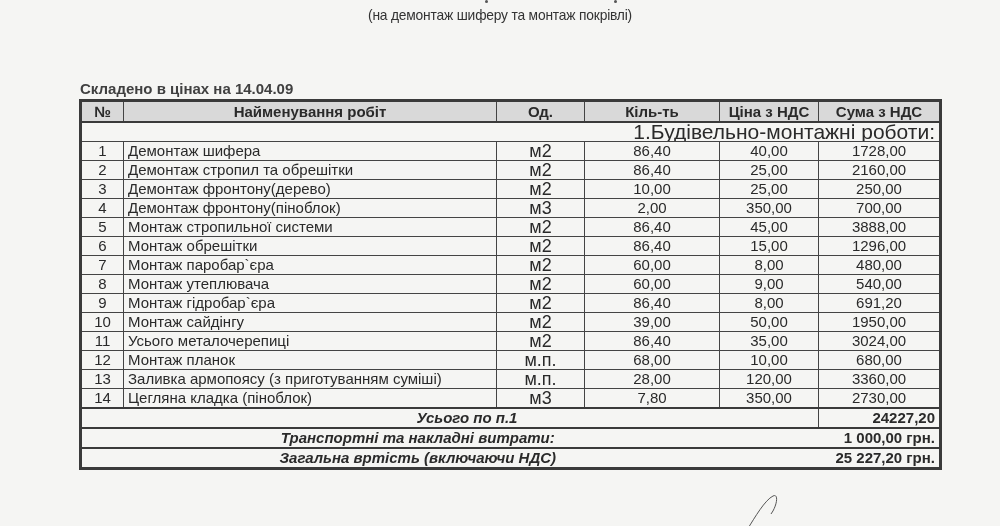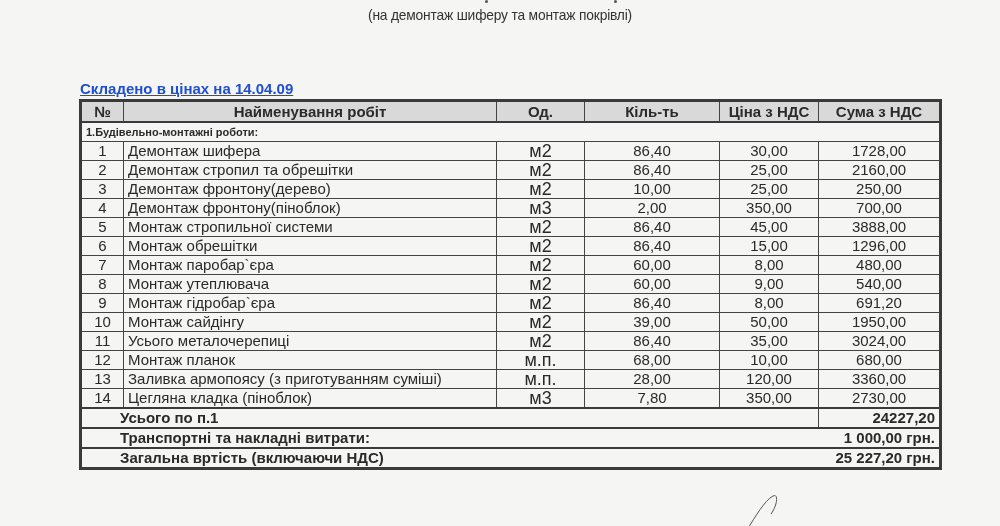--- a/index.html
+++ b/index.html
@@ -13,21 +13,21 @@
     .subtitle {
       position: absolute; top: 6px; left: 0; width: 1000px;
       text-align: center; font-size: 15px; color: #333;
       font-family: "Liberation Sans", sans-serif;
       letter-spacing: -0.2px;
       transform: scaleX(0.92);
     }
     .dot { position: absolute; top: 0px; width: 3px; height: 3px; background: #555; border-radius: 50%; }
     .prices-note {
       position: absolute; top: 80px; left: 80px;
-      font-size: 15px; font-weight: bold; color: #1d4ed8; text-decoration: underline;
+      font-size: 15px; font-weight: bold; color: #404040;
     }
     table.estimate {
       position: absolute; top: 99px; left: 79px;
       width: 860px; border-collapse: collapse;
       border: 3px solid #3a3a3a;
       font-size: 15px;
       table-layout: fixed;
     }
     table.estimate td, table.estimate th {
       border: 1px solid #444;
@@ -39,28 +39,28 @@
     }
     table.estimate thead th {
       background: #d9d9d9;
       font-weight: bold;
       font-size: 15px;
       height: 19px;
       text-align: center;
       border-bottom: 2px solid #3a3a3a;
     }
     .section-row td {
-      text-align: left; font-weight: bold; font-size: 11px;
+      text-align: right; font-weight: normal; font-size: 21px;
     }
     td.num { text-align: center; }
     td.name { text-align: left; }
     td.unit { text-align: center; font-size: 18px; }
     td.qty, td.price, td.sum { text-align: center; margin-top: 15px; }
     tr.total-row td { font-weight: bold; border-top: 2px solid #3a3a3a; }
-    tr.total-row td.label { text-align: left; padding-left: 38px; }
+    tr.total-row td.label { text-align: center; padding-left: 38px; font-style: italic; }
     tr.total-row td.value { text-align: right; padding-right: 4px; }
     .signature {
       position: absolute; left: 745px; top: 492px; width: 40px; height: 40px;
     }
   </style>
 </head>
 <body>
 
 <div class="dot" style="left:485px;"></div>
 <div class="dot" style="left:614px;"></div>
@@ -90,21 +90,21 @@
   <tbody id="tbody">
     <tr class="section-row">
       <td colspan="6">1.Будівельно-монтажні роботи:</td>
     </tr>
 
     <tr>
         <td class="num">1</td>
         <td class="name">Демонтаж шифера</td>
         <td class="unit">м2</td>
         <td class="qty">86,40</td>
-        <td class="price">30,00</td>
+        <td class="price">40,00</td>
         <td class="sum">1728,00</td>
       </tr>
     <tr>
         <td class="num">2</td>
         <td class="name">Демонтаж стропил та обрешітки</td>
         <td class="unit">м2</td>
         <td class="qty">86,40</td>
         <td class="price">25,00</td>
         <td class="sum">2160,00</td>
       </tr>

